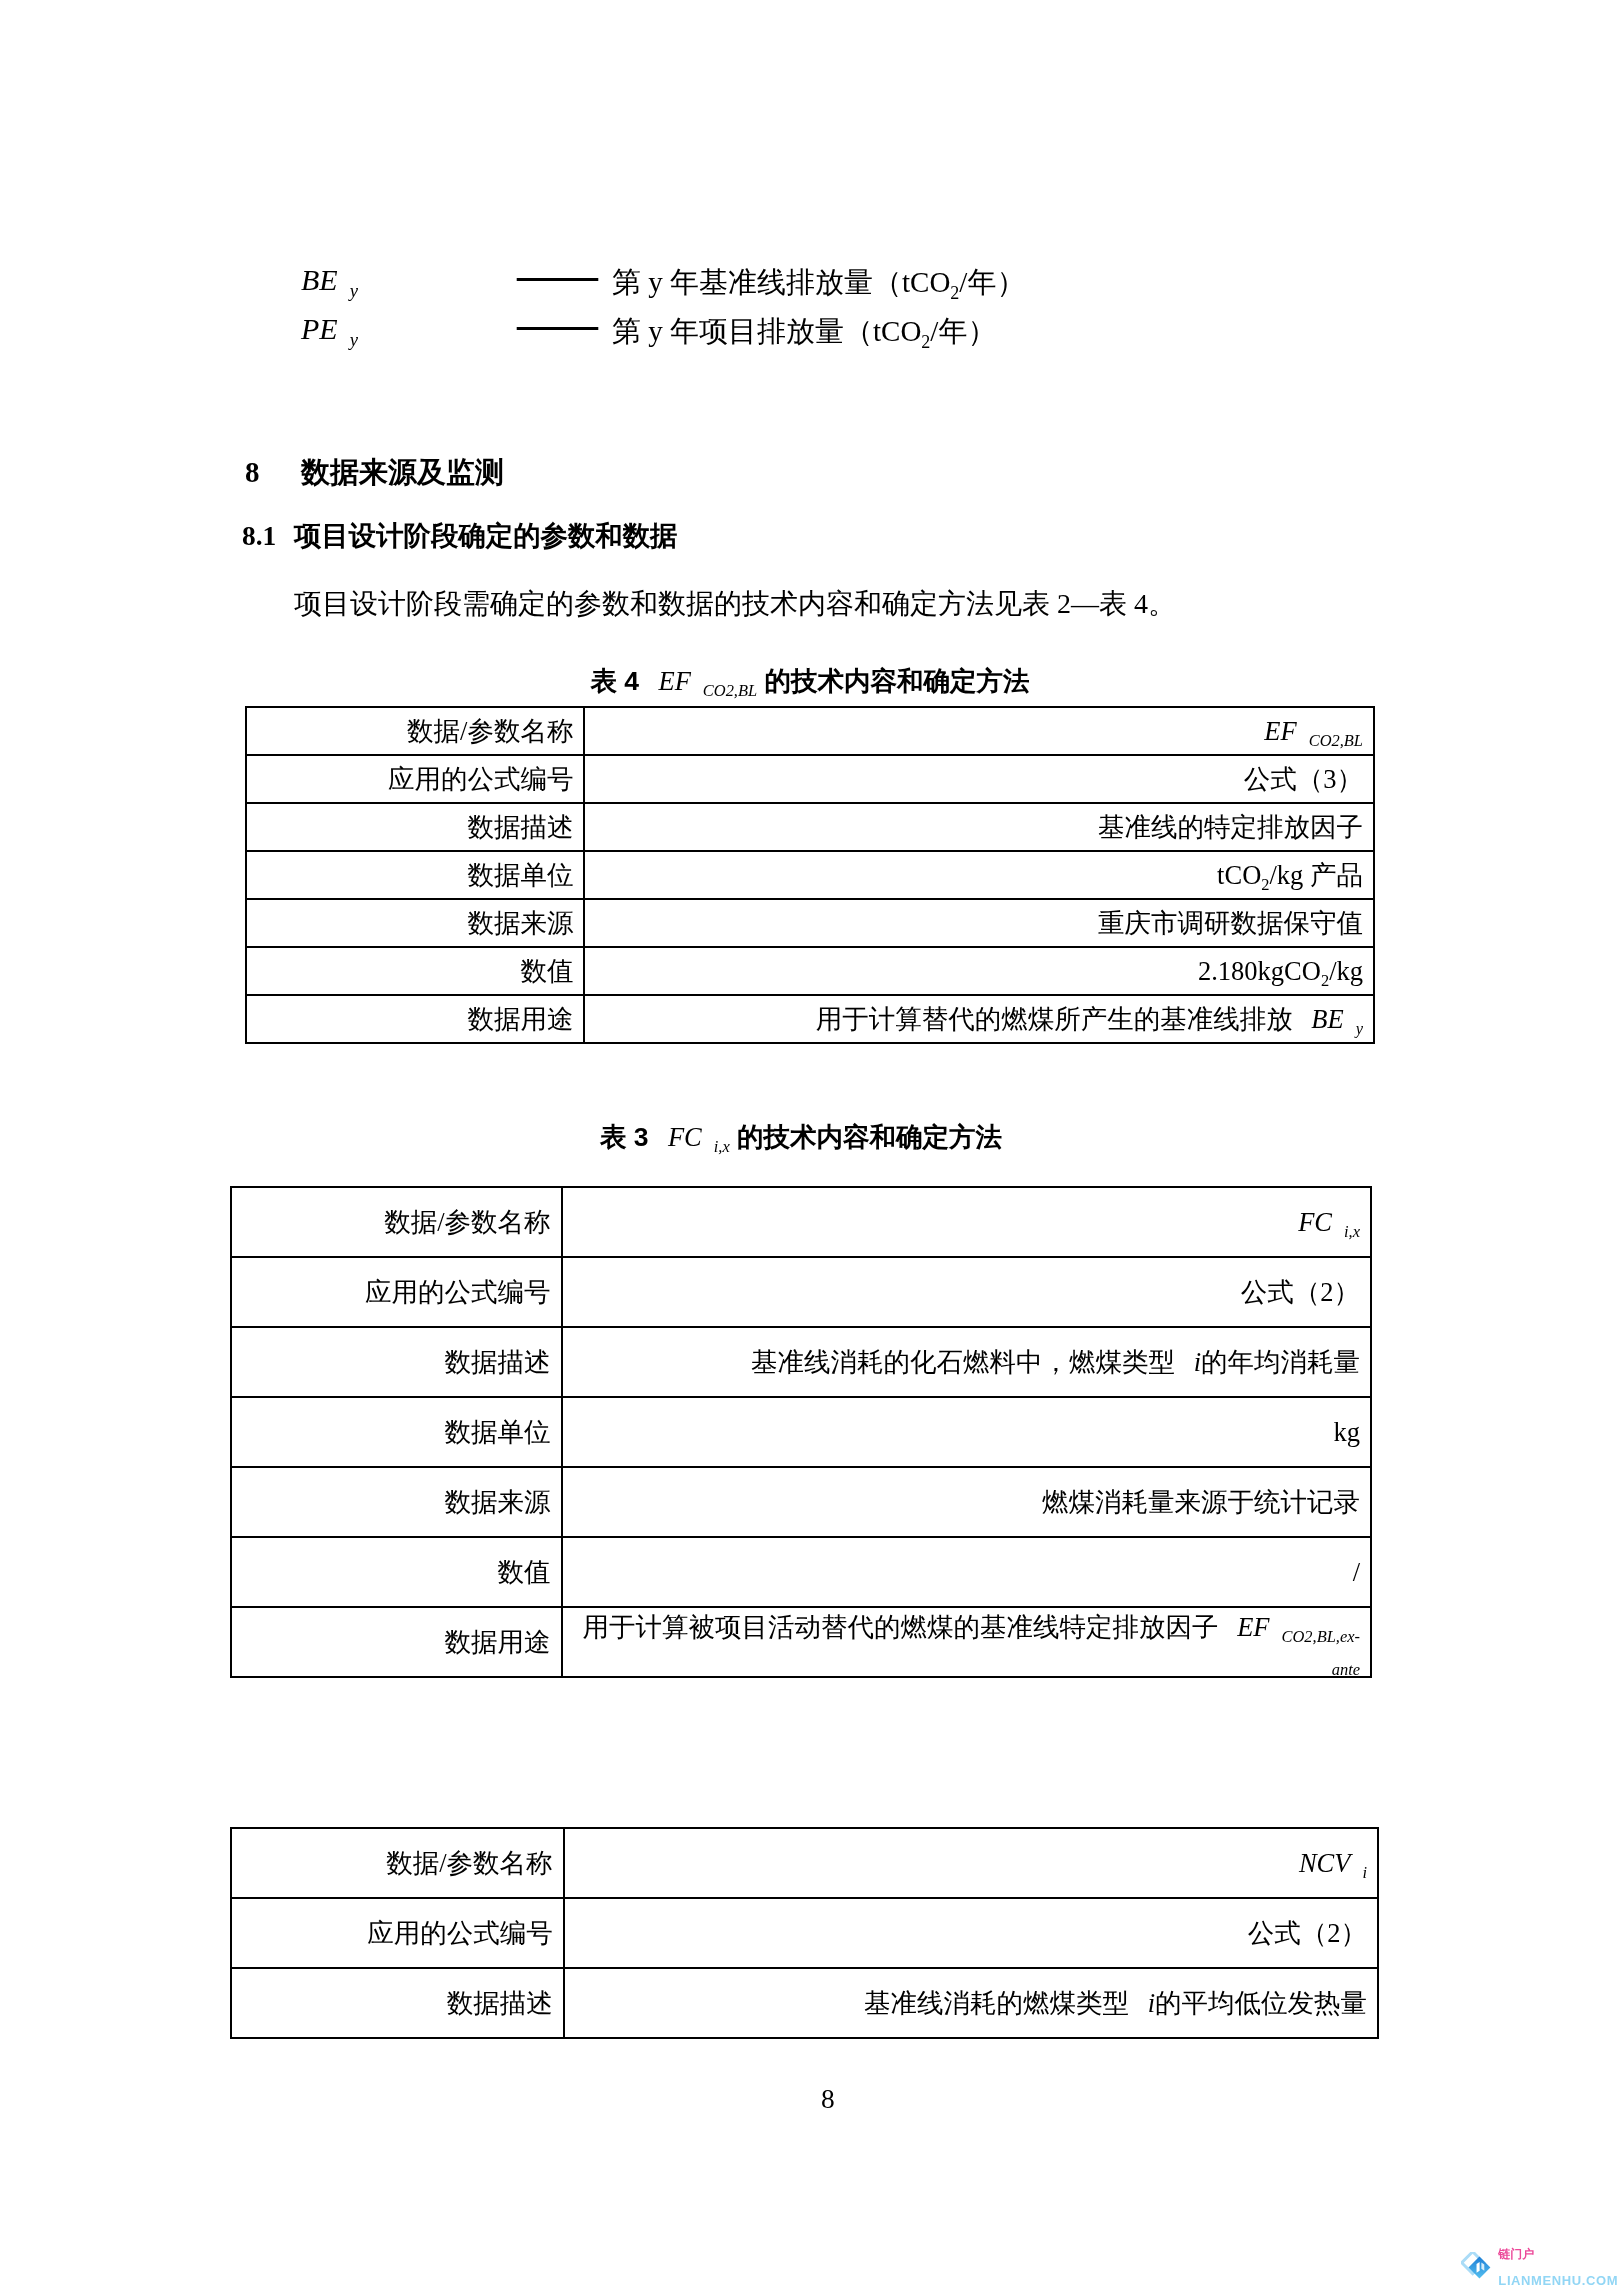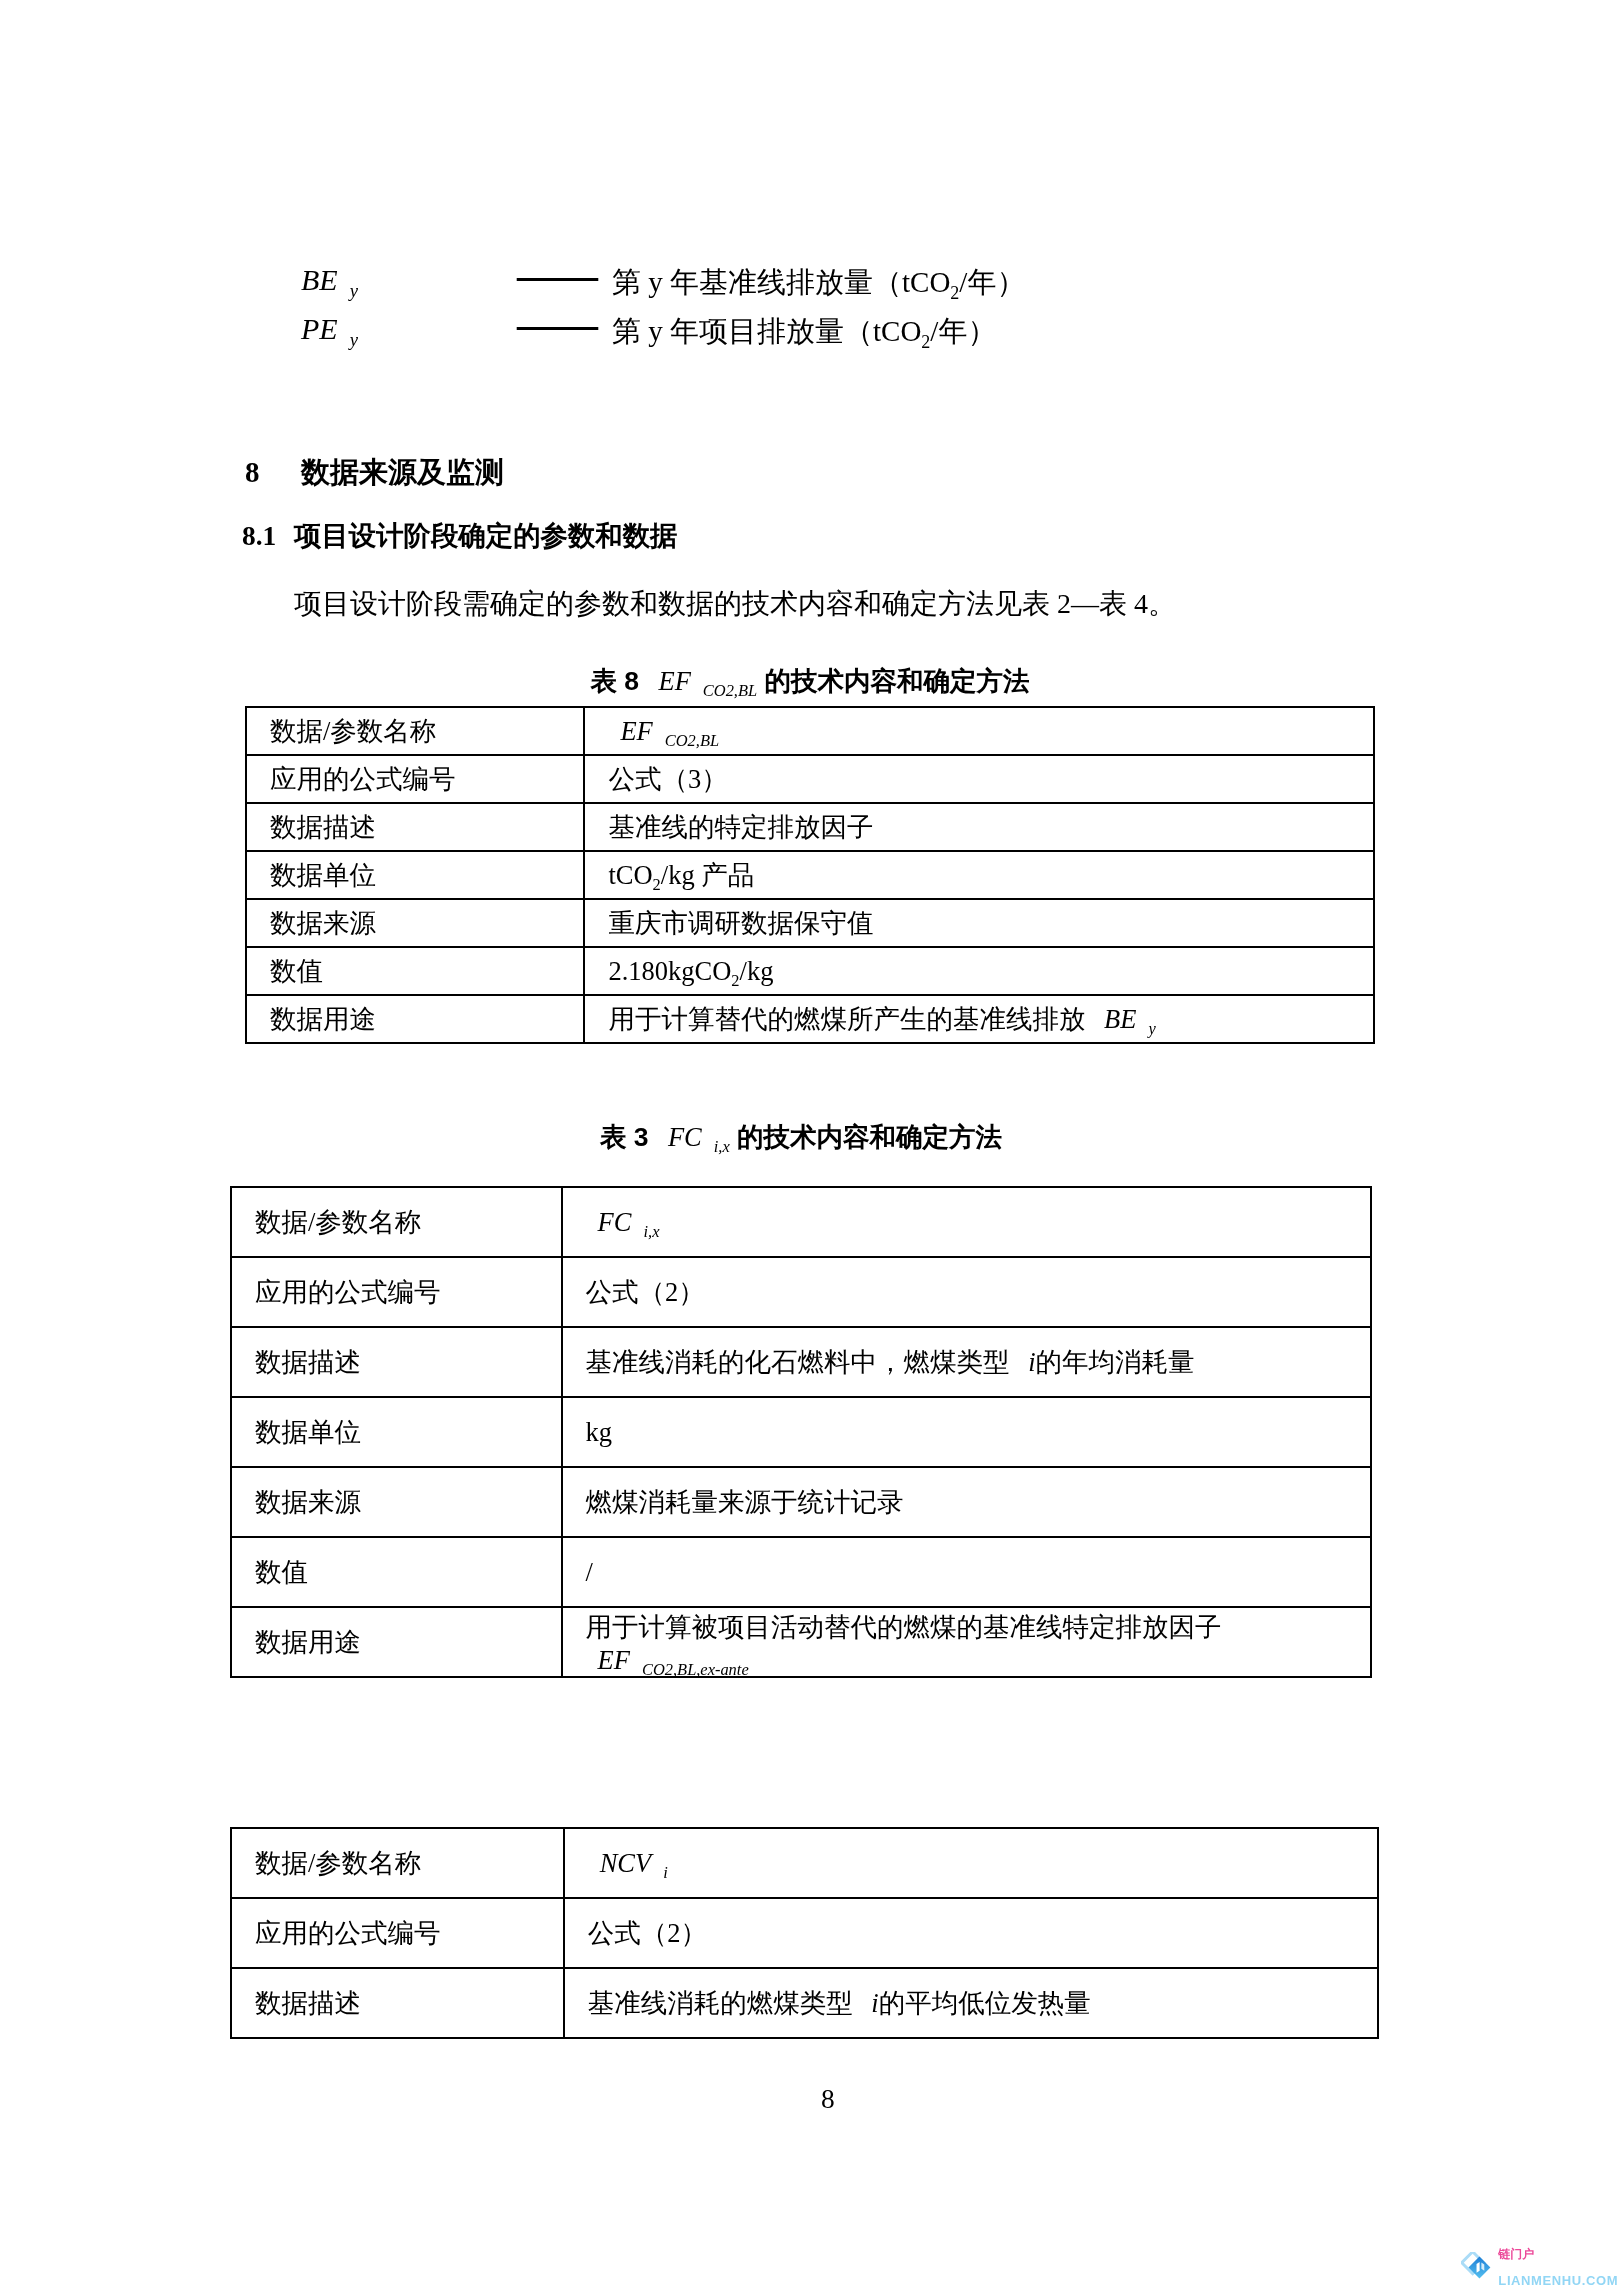--- a/index.html
+++ b/index.html
@@ -37,22 +37,22 @@
     position: absolute; text-align: center; font-size: 26.5px; font-weight: bold;
     font-family: "Liberation Sans", "DejaVu Sans", sans-serif;
   }
   .tbl-title .it { font-weight: normal; }
 
   
   table.dtable { position: absolute; border-collapse: collapse; table-layout: fixed; background: #fff; }
   .dtable td {
     border: 2px solid #000;
     border-top-width: 2.9px; border-bottom-width: 2.9px;
-    text-align: left; vertical-align: middle;
-    font-size: 26.5px; padding: 0 23px;
+    text-align: right; vertical-align: middle;
+    font-size: 26.5px; padding: 0 10px;
   }
   .t2 td { height: 48px; }
   .t3 td { height: 70px; }
   .t4 td { height: 70px; }
 
   .pagenum { position: absolute; left: 821px; top: 2084px; font-size: 27.4px; }
 
   
   .watermark { position: absolute; right: 2.9px; bottom: 5.9px; display: flex; align-items: center; }
   .wm-text { margin-left: 3.9px; }
@@ -84,21 +84,21 @@
 
   <div class="heading h8">
     <span class="hnum">8</span><span>数据来源及监测</span>
   </div>
   <div class="heading h81">
     <span class="hnum">8.1</span><span>项目设计阶段确定的参数和数据</span>
   </div>
 
   <div class="para">项目设计阶段需确定的参数和数据的技术内容和确定方法见表 2—表 4。</div>
 
-  <div class="tbl-title" style="left:245px;top:663px;width:1130px;"><span>表 8 </span><span class="it">EF</span><sub class="it">CO2,BL</sub><span> 的技术内容和确定方法</span></div>
+  <div class="tbl-title" style="left:245px;top:663px;width:1130px;"><span>表 4 </span><span class="it">EF</span><sub class="it">CO2,BL</sub><span> 的技术内容和确定方法</span></div>
   <table class="dtable t2" style="left:245px;top:706px;width:1130px;">
     <colgroup>
         <col style="width:30%">
         <col>
       </colgroup>
     <tbody>
       <tr>
           <td class="lbl">数据/参数名称</td>
           <td class="val"><span class="it">EF</span><sub class="it">CO2,BL</sub></td>
         </tr>

